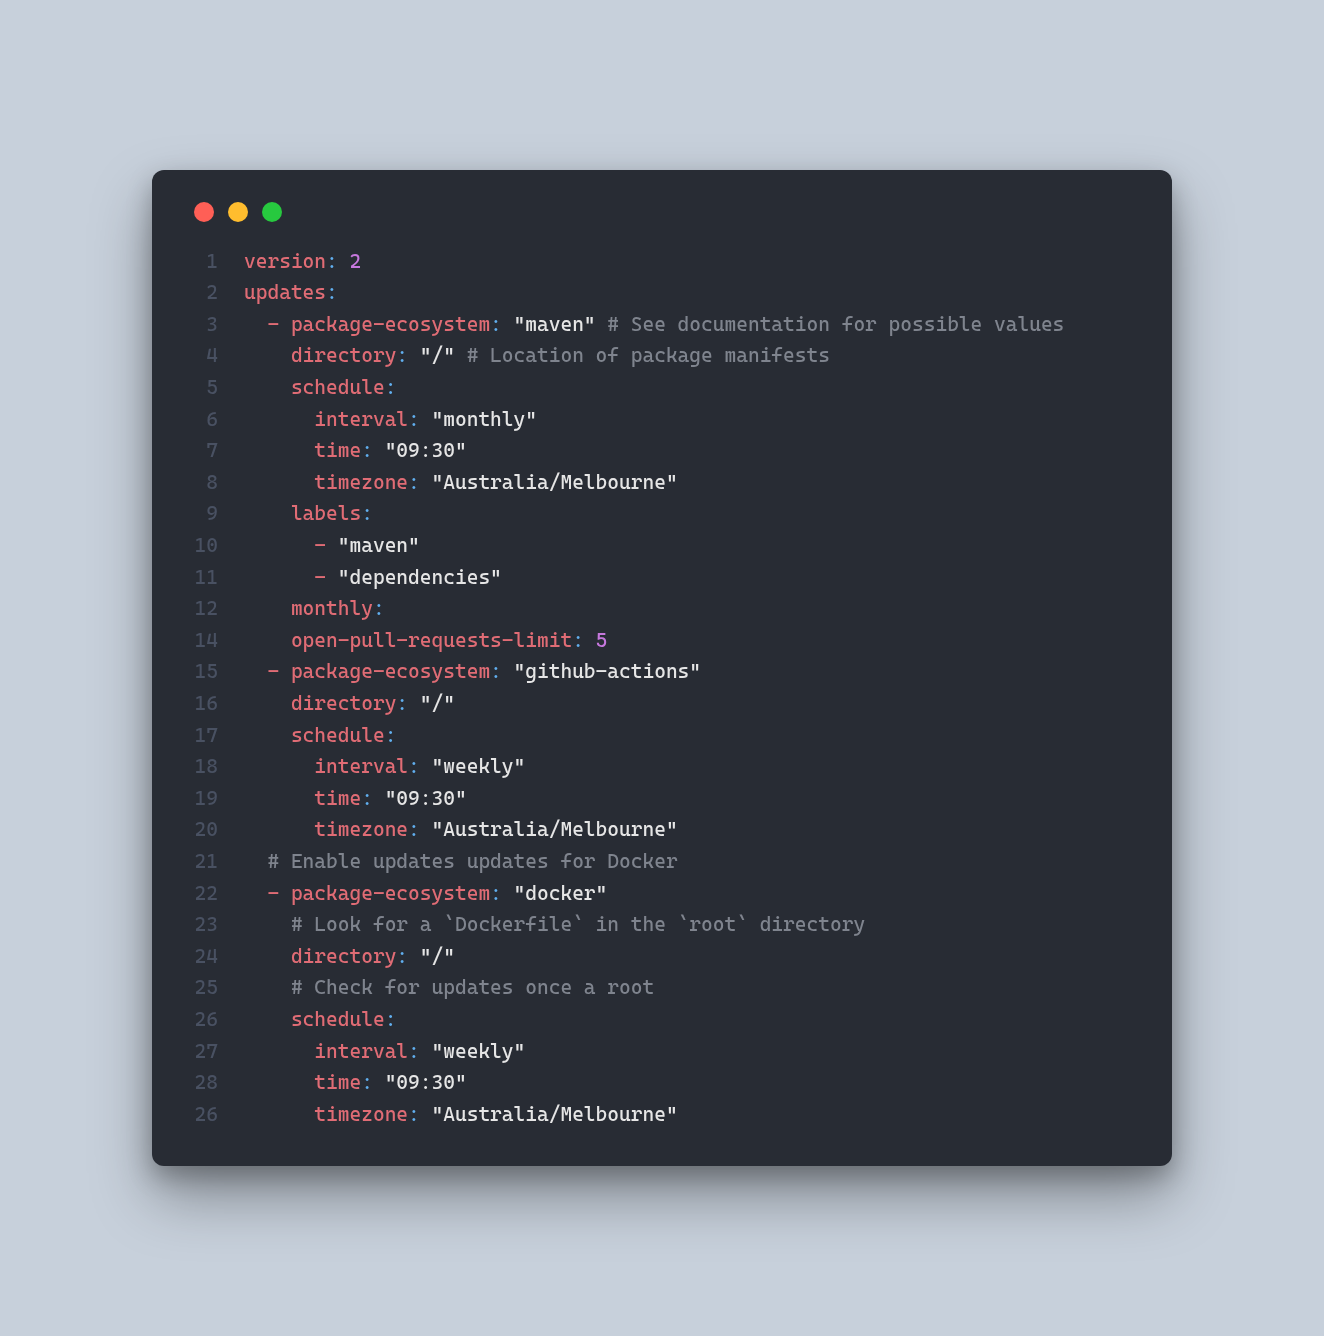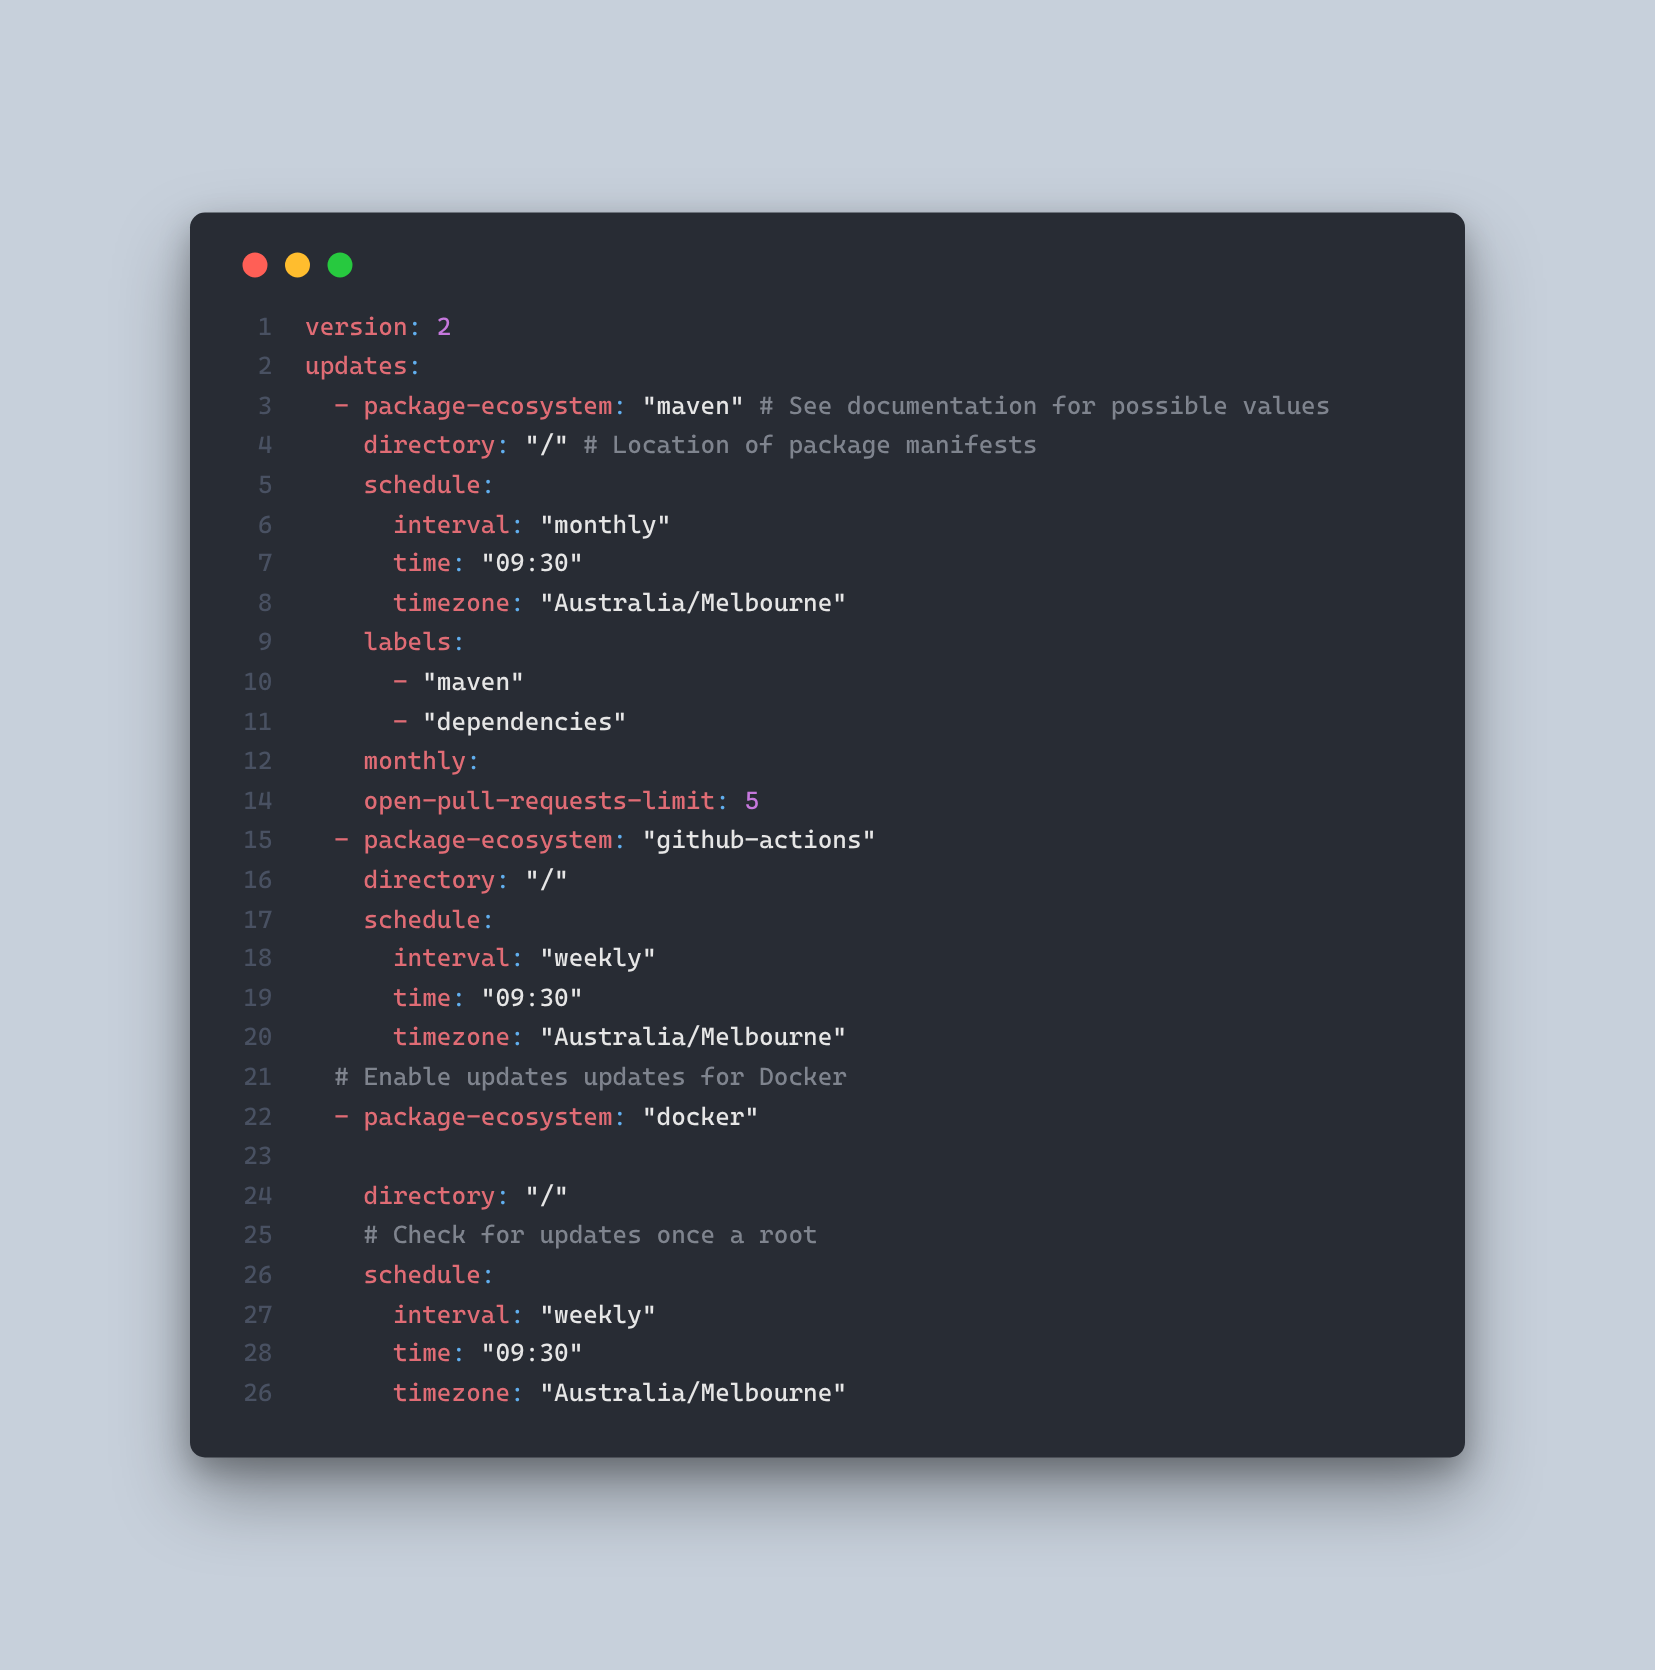--- a/index.html
+++ b/index.html
@@ -167,21 +167,21 @@
       <span class="content"><span>  </span><span class="comment"># Enable updates updates for Docker</span></span>
     </div>
 
     <div class="line">
       <span class="ln">22</span>
       <span class="content"><span>  </span><span class="dash">- </span><span class="key">package-ecosystem</span><span class="colon">: </span><span class="str">"docker"</span></span>
     </div>
 
     <div class="line">
       <span class="ln">23</span>
-      <span class="content"><span>    </span></span>
+      <span class="content"><span>    </span><span class="comment"># Look for a `Dockerfile` in the `root` directory</span></span>
     </div>
 
     <div class="line">
       <span class="ln">24</span>
       <span class="content"><span>    </span><span class="key">directory</span><span class="colon">: </span><span class="str">"/"</span></span>
     </div>
 
     <div class="line">
       <span class="ln">25</span>
       <span class="content"><span>    </span><span class="comment"># Check for updates once a root</span></span>

